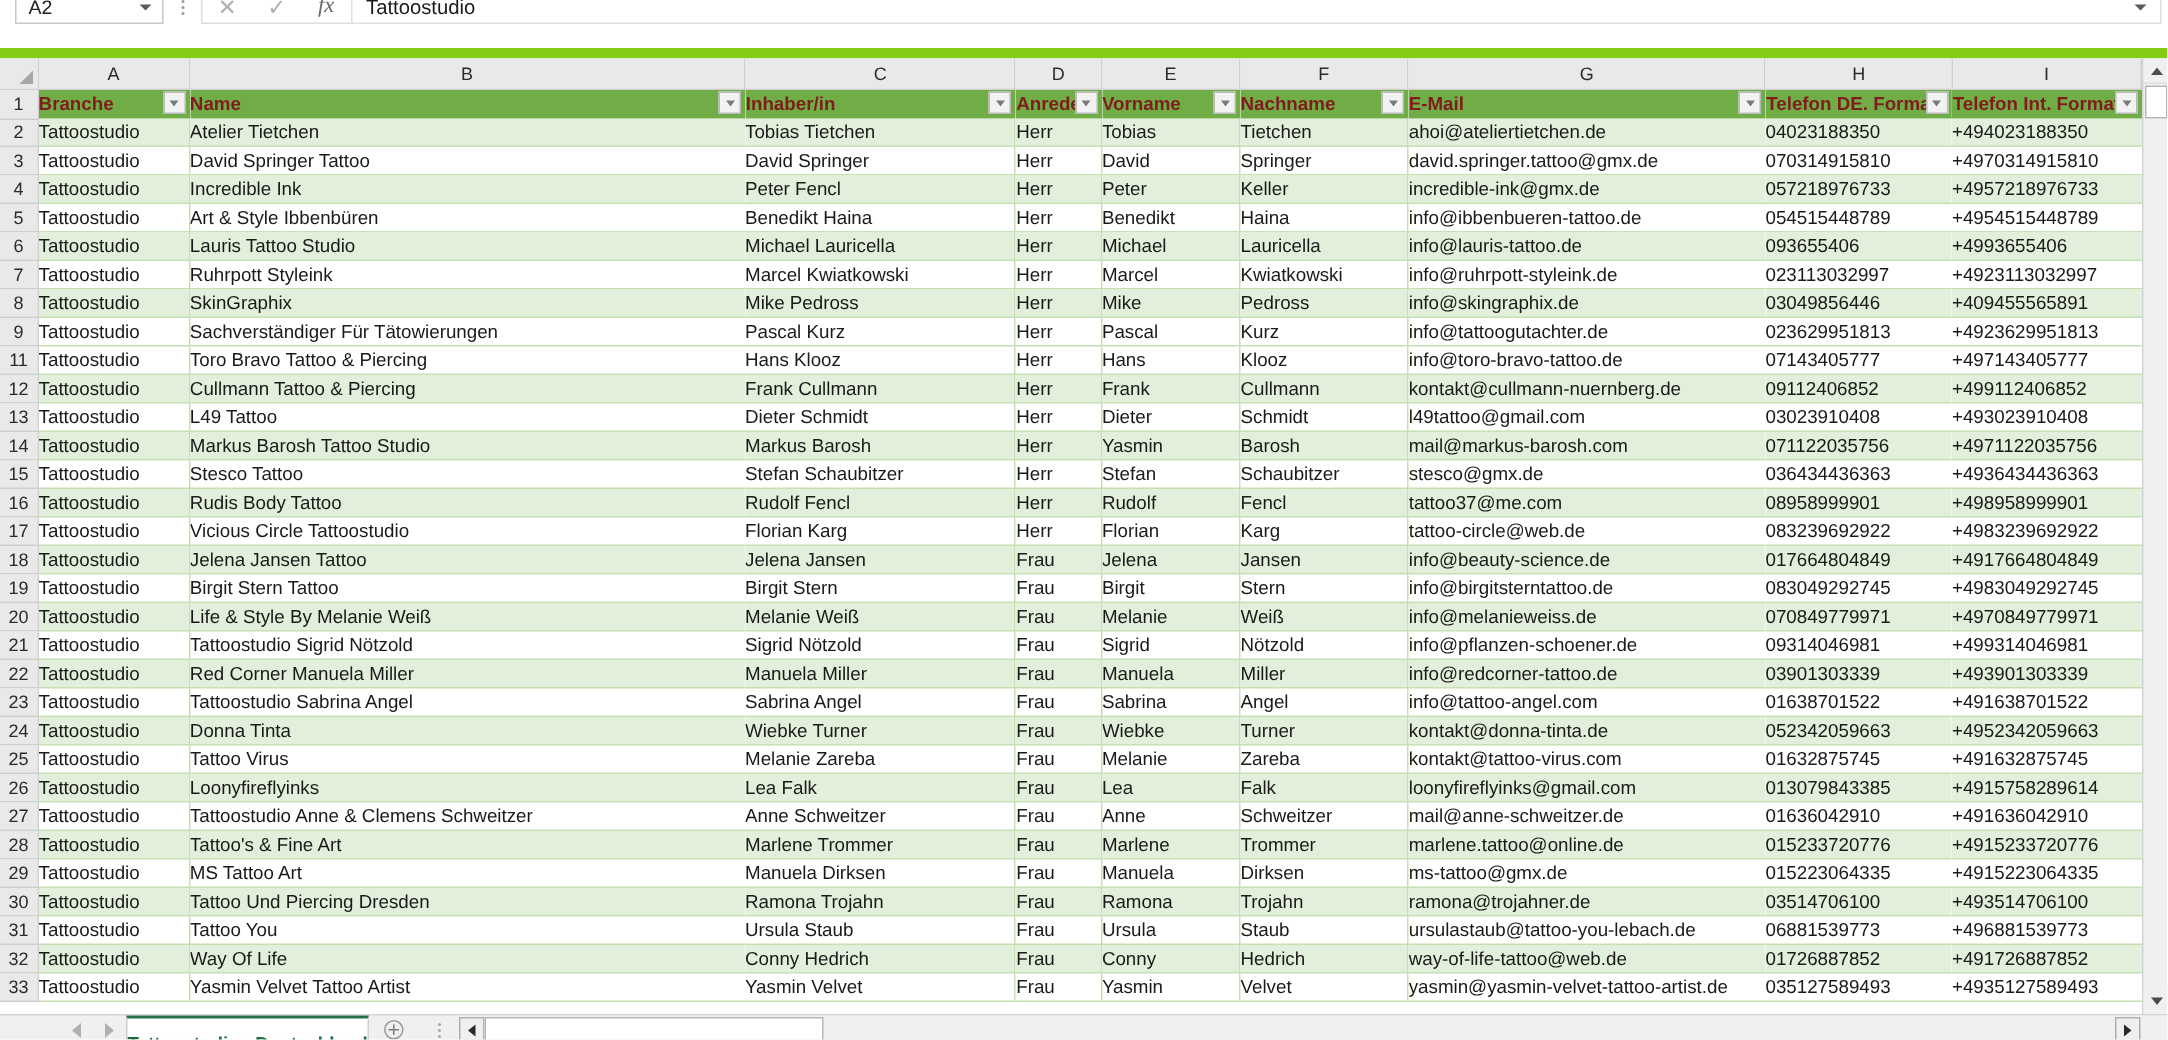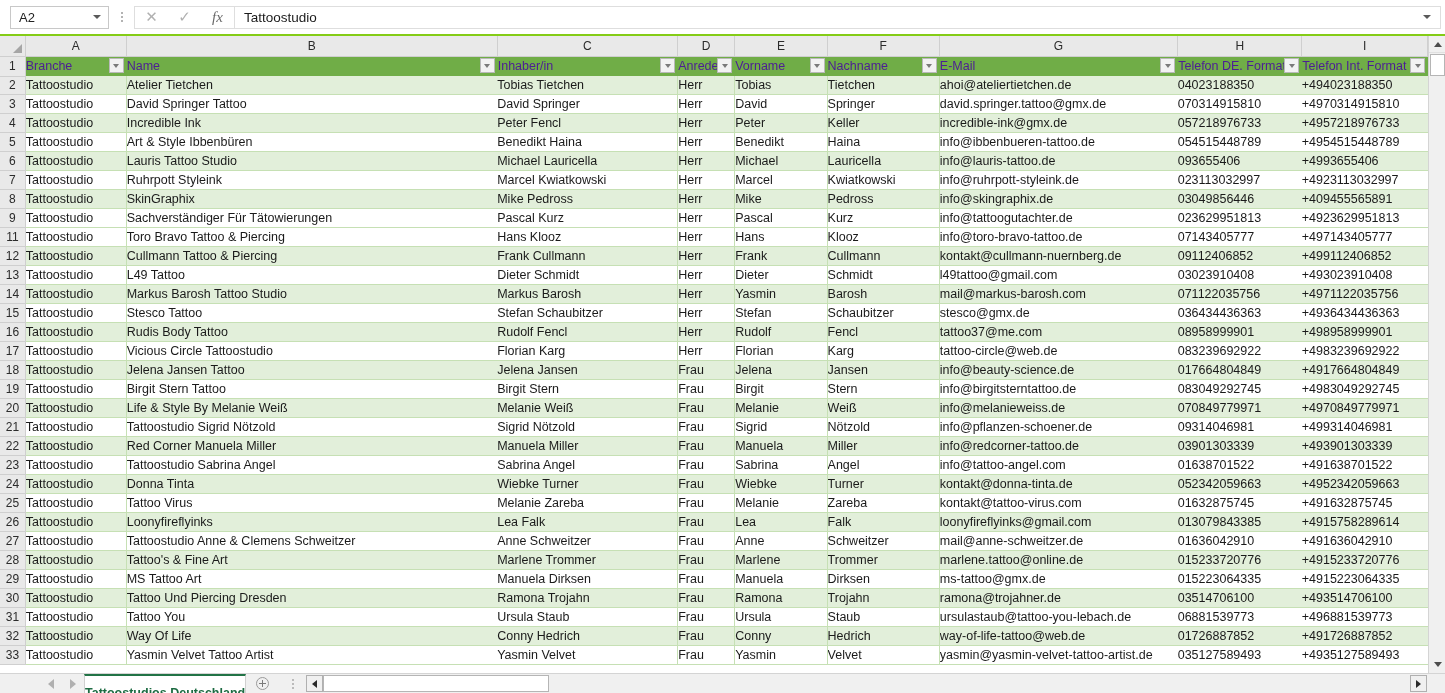--- a/index.html
+++ b/index.html
@@ -7,24 +7,24 @@
     margin: 0; padding: 0;
     width: 1445px; height: 693px;
     overflow: hidden;
     background: #ffffff;
     font-family: "Liberation Sans", sans-serif;
   }
 
   
   .formula-strip {
     display: flex;
-    align-items: center;
+    align-items: flex-end;
     height: 36px;
     background: #ffffff;
-    border-bottom: 2px solid #84cc16;
+    border-bottom: 7px solid #84cc16;
     padding: 16px 4px;
   }
   .name-box {
     width: 99px; height: 23px;
     margin-left: 6px;
     border: 1px solid #c8c8c8;
     background: #fff;
     display: flex; align-items: center;
     font-size: 13px; color: #222;
     padding-left: 8px;
@@ -141,22 +141,22 @@
     border-top: none; border-left: none;
     text-align: center;
     font-size: 12px;
     color: #2b2b2b;
     height: 18px;
   }
 
   
   td.thead {
     background: #70AD47;
-    color: #4c1d95;
-    font-weight: normal;
+    color: #7f1d1d;
+    font-weight: bold;
     font-size: 12.5px;
     height: 20px;
     padding-left: 5px;
     border-right: 1px solid #70AD47;
     position: relative;
     vertical-align: middle;
   }
   td.thead .filter-btn {
     position: absolute;
     right: 2px; top: 50%;

